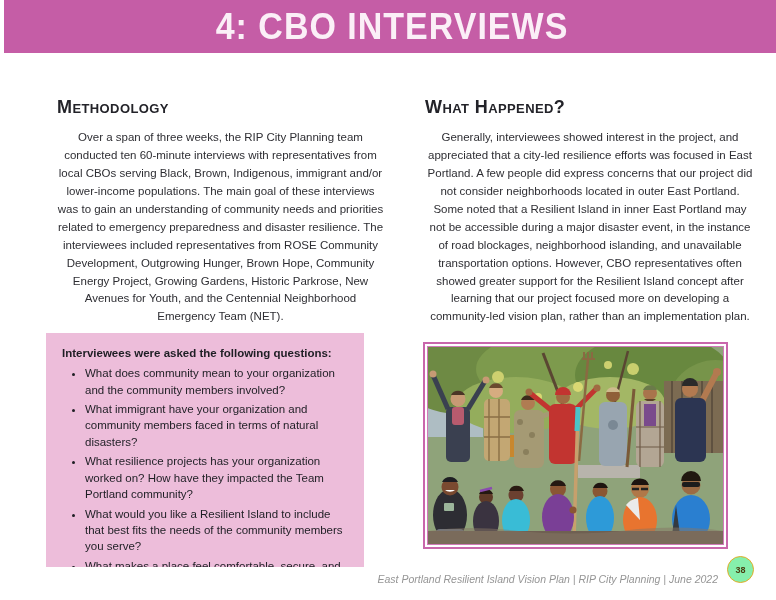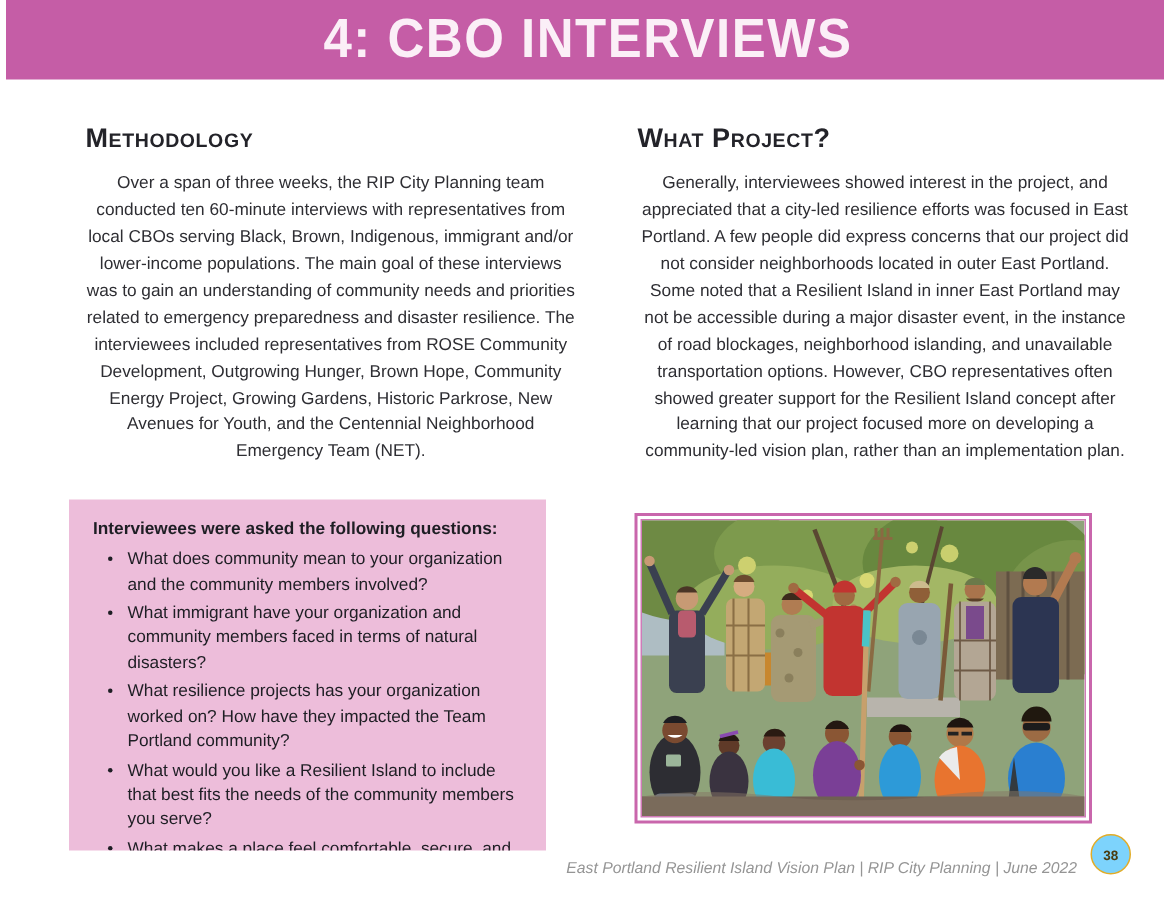--- a/index.html
+++ b/index.html
@@ -10,21 +10,21 @@
   
   .banner{
     position:absolute;top:0;left:4px;width:776px;height:53px;
     background:#c55da6;display:flex;align-items:center;justify-content:center;
   }
   .banner-title{
     margin:0;color:#fbeff7;font-size:34px;font-weight:800;letter-spacing:1px;
     transform:scaleY(1.08);
   }
   
-  .col{position:absolute;top:82px;}
+  .col{position:absolute;top:97px;}
   .col-left{left:57px;width:327px;}
   .col-right{left:425px;width:330px;}
   .section-heading{
     margin:0 0 11px 0;font-size:18px;font-weight:700;color:#232329;
     font-variant:small-caps;letter-spacing:.4px;
   }
   .body-text{
     margin:0;font-size:11.5px;line-height:1.56;color:#2e2e33;text-align:center;
   }
   
@@ -49,21 +49,21 @@
   .photo-inner{border:1px solid #d07ab8;line-height:0;}
   .photo-caption{
     margin-top:4px;font-size:10.5px;color:#333333;line-height:1.3;
   }
   
   .footer-text{
     position:absolute;top:573px;right:58px;font-size:10.5px;font-style:italic;color:#959595;
   }
   .page-circle{
     position:absolute;left:727px;top:556px;width:27px;height:27px;border-radius:50%;
-    background:#7dd3fc;border:1px solid #e2ac27;box-sizing:border-box;
+    background:#86efac;border:1px solid #e2ac27;box-sizing:border-box;
     display:flex;align-items:center;justify-content:center;
     font-size:9px;font-weight:700;color:#4a3c10;
   }
 </style>
 </head>
 <body>
 
 <div class="page">
 
   <header class="banner">
@@ -81,21 +81,21 @@
       <li>What does community mean to your organization and the community members involved?</li>
       <li>What immigrant have your organization and community members faced in terms of natural disasters?</li>
       <li>What resilience projects has your organization worked on? How have they impacted the Team Portland community?</li>
       <li>What would you like a Resilient Island to include that best fits the needs of the community members you serve?</li>
       <li>What makes a place feel comfortable, secure, and community-centered?</li>
 
     </ul>
   </aside>
 
   <section class="col col-right">
-    <h2 class="section-heading">What Project?</h2>
+    <h2 class="section-heading">What Happened?</h2>
     <p class="body-text">Generally, interviewees showed interest in the project, and appreciated that a city-led resilience efforts was focused in East Portland. A few people did express concerns that our project did not consider neighborhoods located in outer East Portland. Some noted that a Resilient Island in inner East Portland may not be accessible during a major disaster event, in the instance of road blockages, neighborhood islanding, and unavailable transportation options. However, CBO representatives often showed greater support for the Resilient Island concept after learning that our project focused more on developing a community-led vision plan, rather than an implementation plan.</p>
   </section>
 
   <figure class="photo-block" style="margin:0">
     <div class="photo-frame">
       <div class="photo-inner">
         <svg width="295" height="197" viewBox="0 0 295 197" xmlns="http://www.w3.org/2000/svg">
 
           <rect width="295" height="197" fill="#8fa37a"></rect>
           <rect x="0" y="0" width="55" height="90" fill="#aebdc3"></rect>

